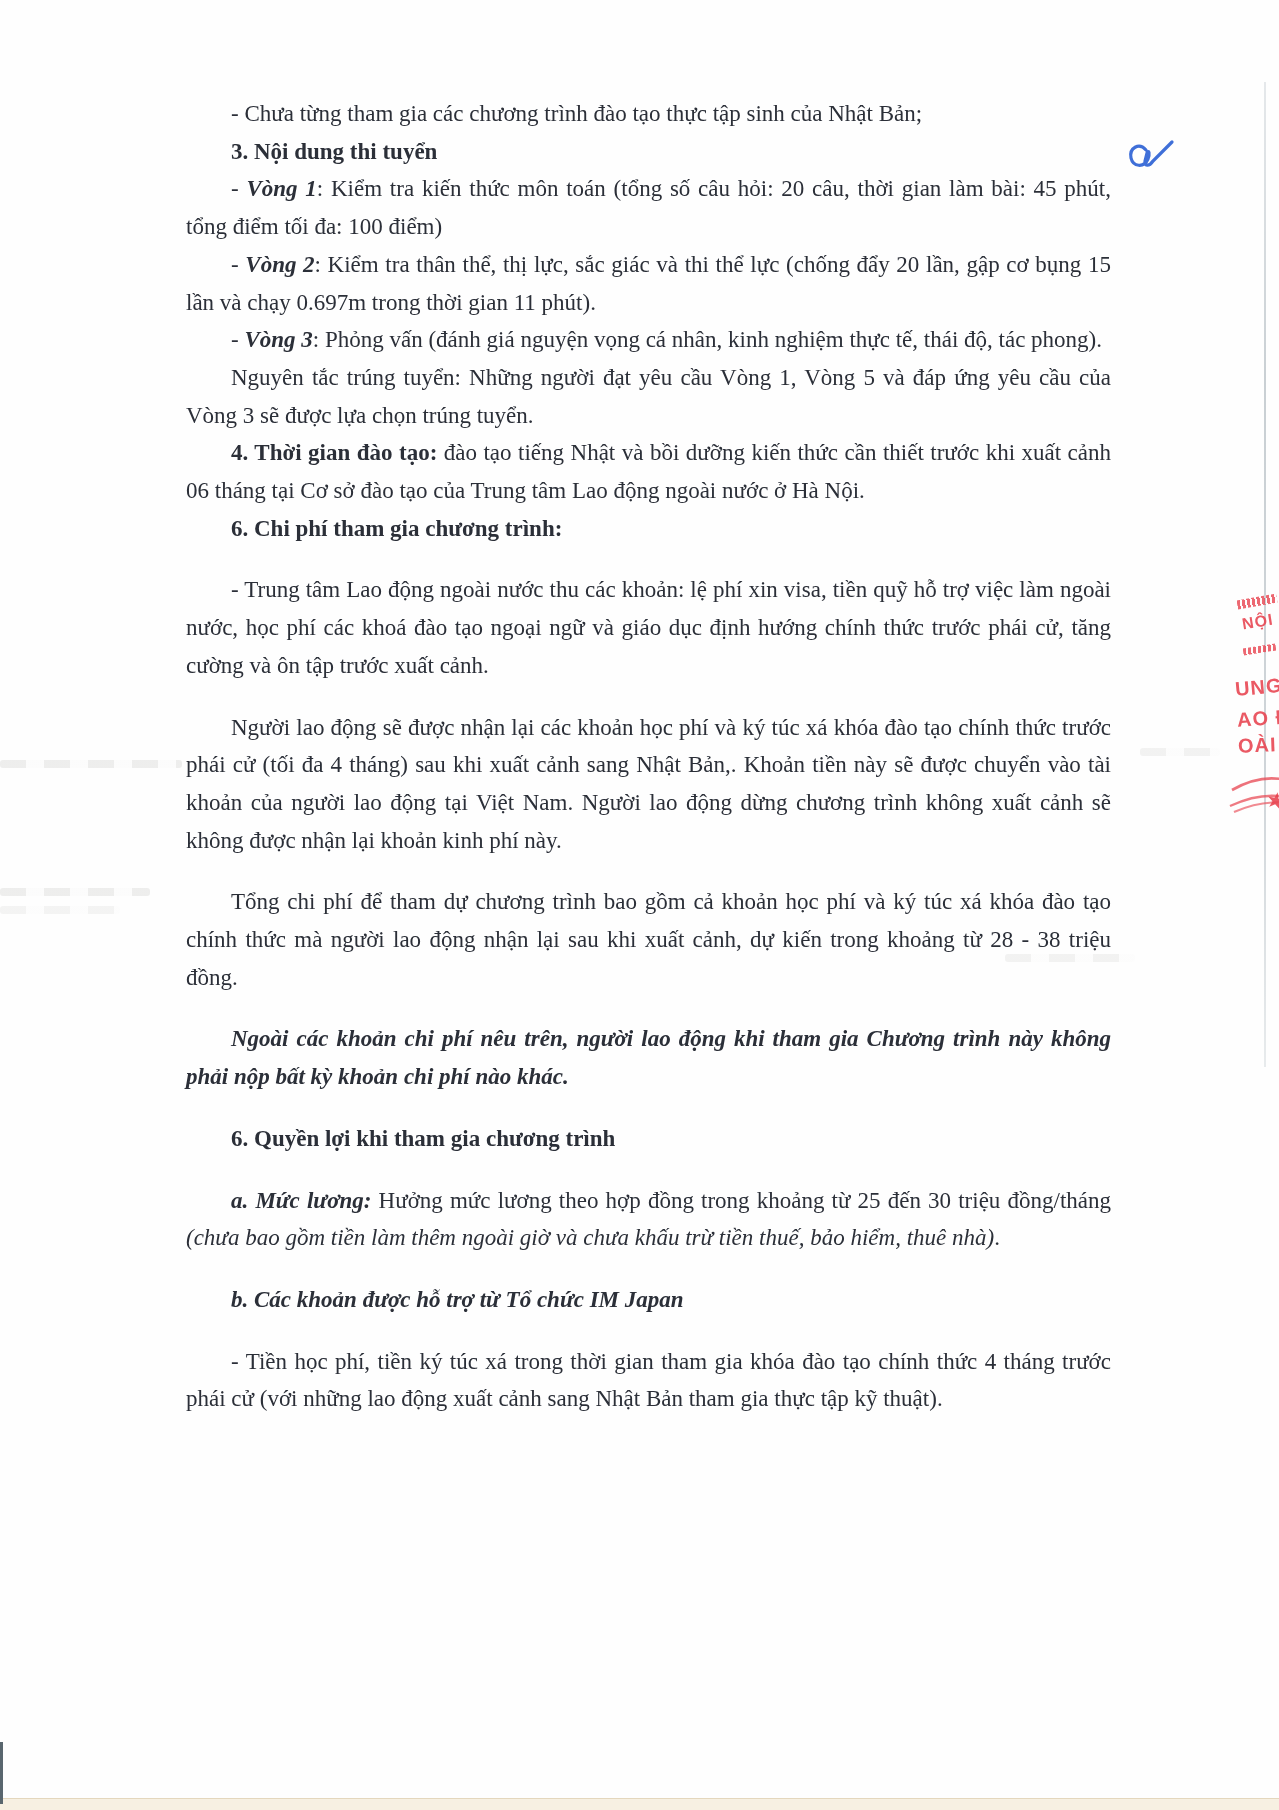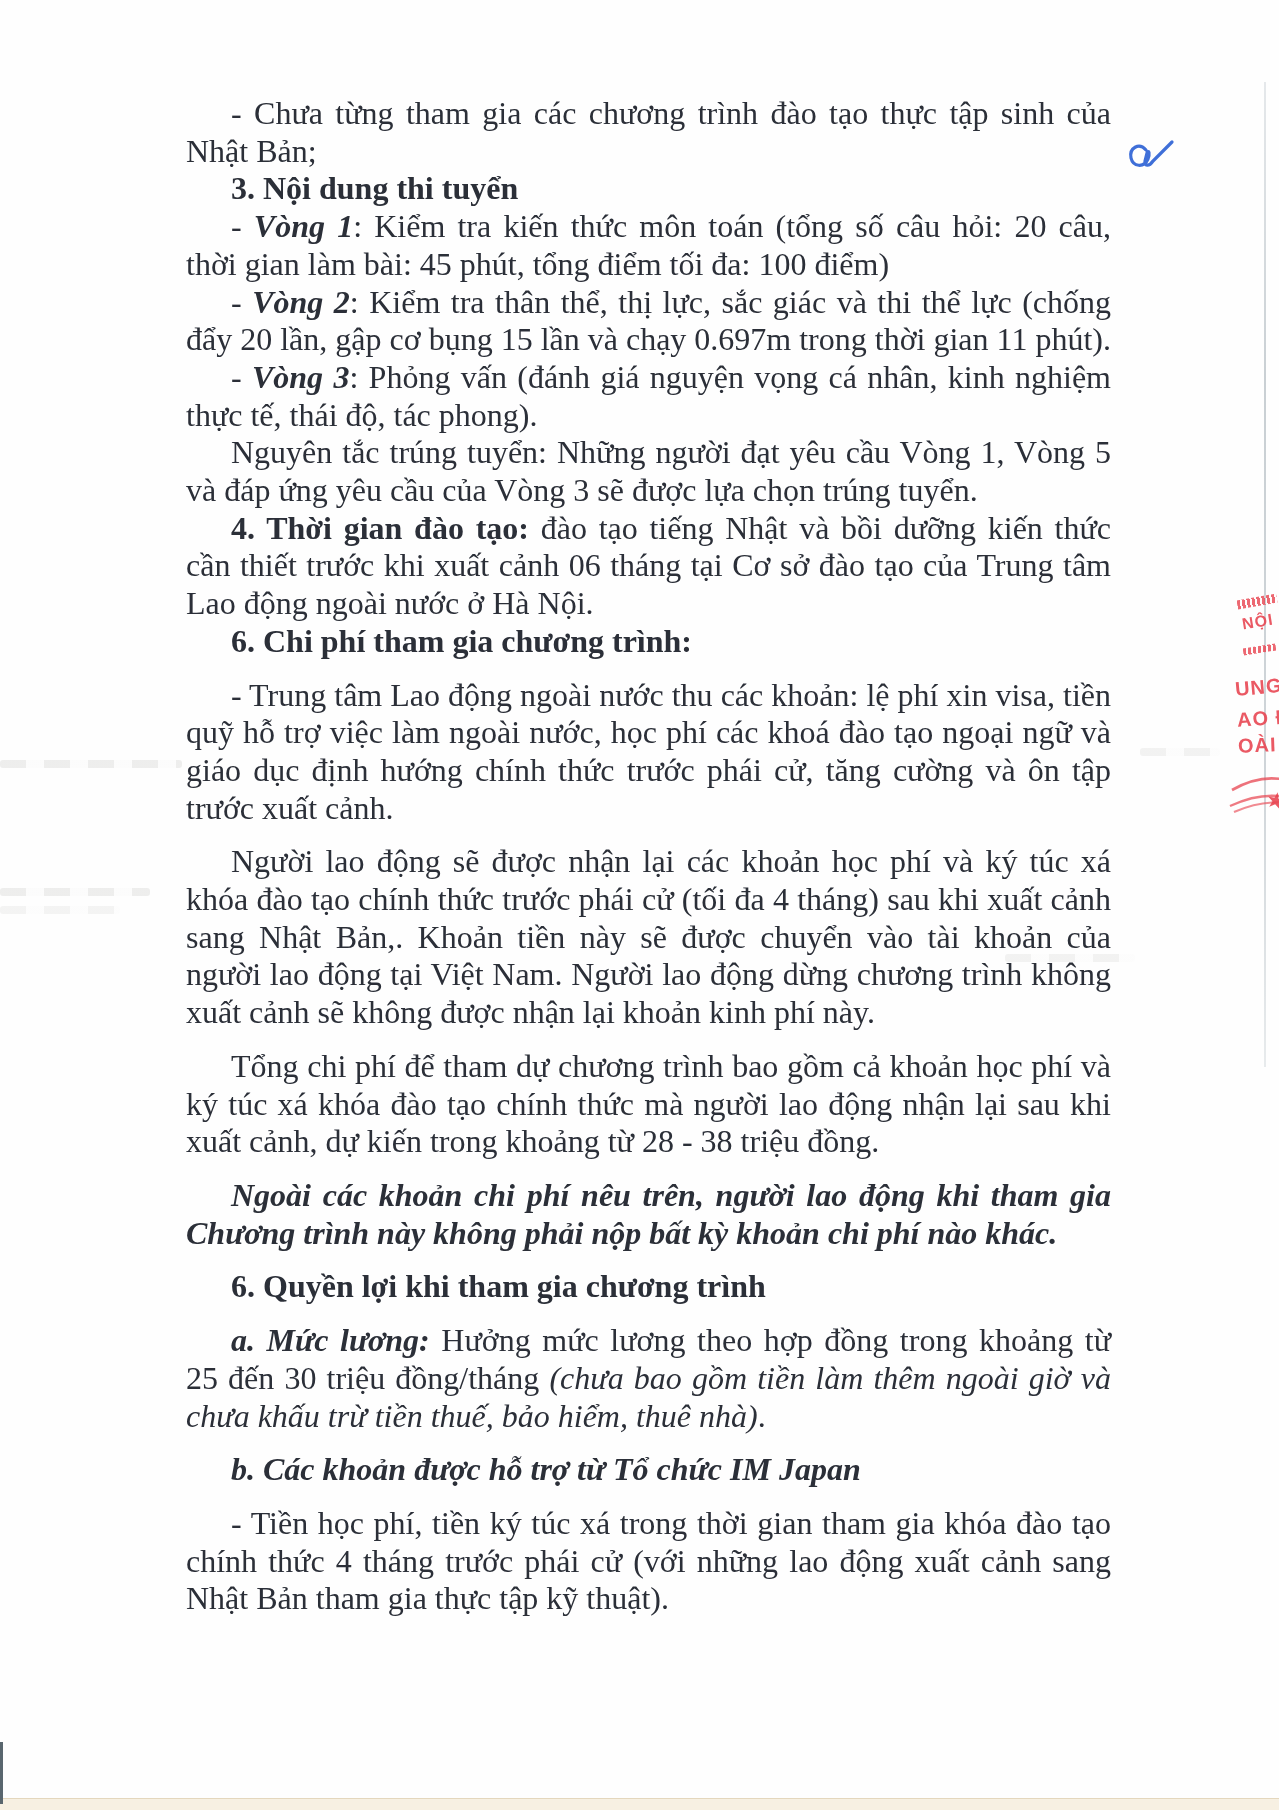--- a/index.html
+++ b/index.html
@@ -10,27 +10,27 @@
     background:#fefefe;
     overflow:hidden;
     font-family:"Liberation Serif","DejaVu Serif",serif;
   }
   
   .doc {
     position:absolute;
     left:186px; top:95px;
     width:925px;
     color:#2b2f38;
-    font-size:32px;
+    font-size:23px;
     line-height:37.7px;
     text-align:justify;
     font-family:Liberation Serif, serif;
   }
   .doc p { margin:0; text-indent:45px; }
-  .doc p.sp { margin-top:16px; }
+  .doc p.sp { margin-top:24px; }
   .b  { font-weight:bold; }
   .i  { font-style:italic; }
   .bi { font-weight:bold; font-style:italic; }
 
   
   .streak {
     position:absolute; height:8px;
     background:repeating-linear-gradient(90deg,
       rgba(176,176,172,0.38) 0 26px, rgba(176,176,172,0.05) 26px 44px);
     border-radius:3px;

